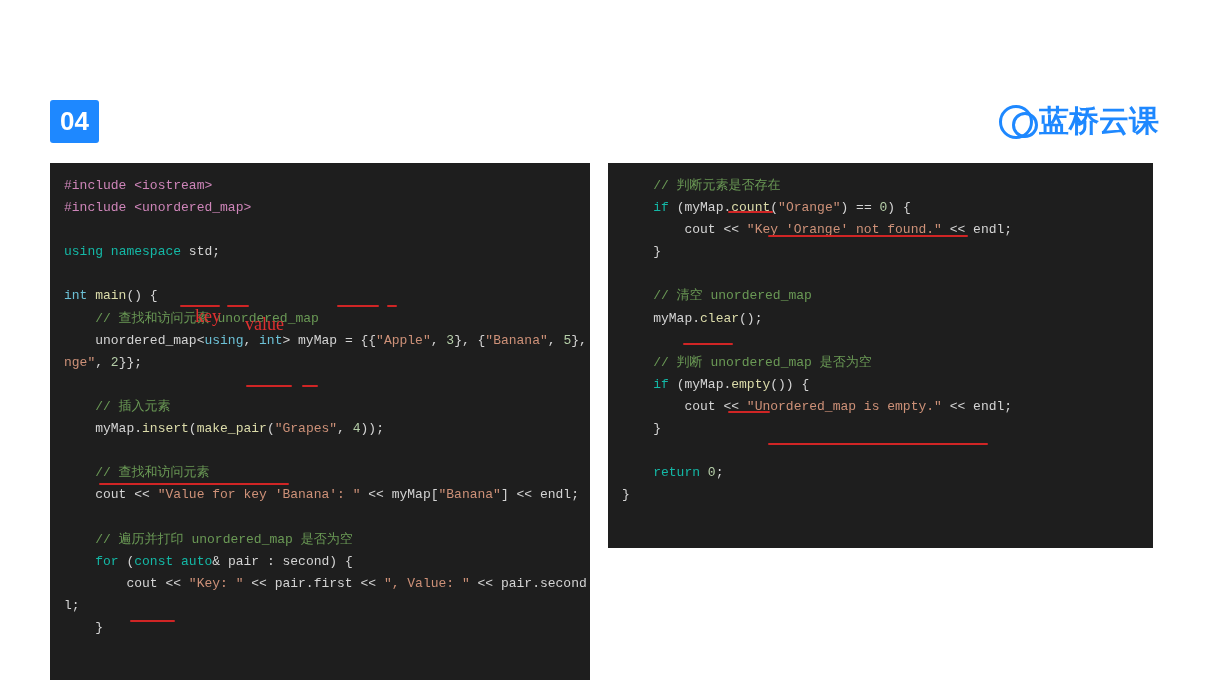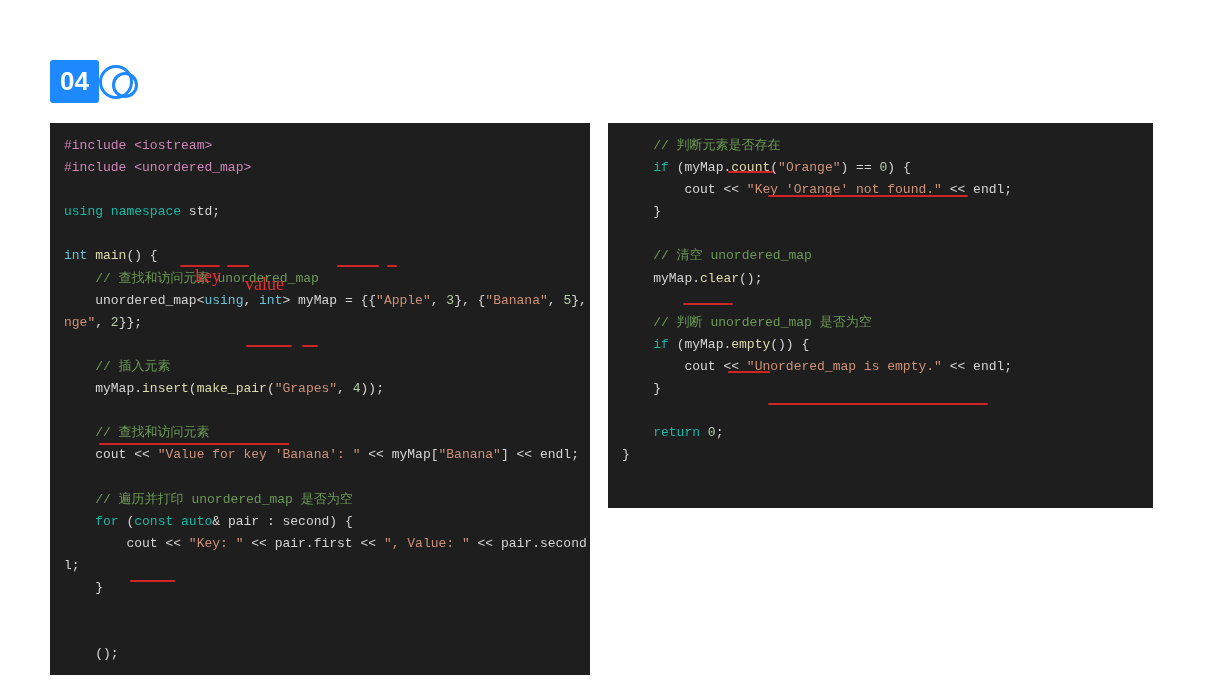--- a/index.html
+++ b/index.html
@@ -7,20 +7,22 @@
       width: 1209px;
       height: 680px;
       background: #fff;
       font-family: "Microsoft YaHei", "PingFang SC", sans-serif;
       position: relative;
     }
     .header {
       display: flex;
       align-items: center;
       padding: 60px 50px 20px 50px;
+      justify-content: space-between;
+      margin-top: 40px;
     }
     .header-left {
       display: flex;
       align-items: center;
       gap: 18px;
     }
     .chapter-badge {
       background: #1e88ff;
       color: #fff;
       font-weight: bold;
@@ -97,20 +99,21 @@
   </style>
 </head>
 <body>
 
 <div class="header">
   <div class="header-left">
     <div class="chapter-badge">04</div>
   </div>
   <div class="brand">
     <span class="brand-icon"></span>
+    <span>蓝桥云课</span>
   </div>
 </div>
 
 <div class="content">
 
   <div class="code-block code-left"><span class="inc">#include</span> <span class="inc">&lt;iostream&gt;</span>
 <span class="inc">#include</span> <span class="inc">&lt;unordered_map&gt;</span>
 
 <span class="kw">using</span> <span class="kw">namespace</span> <span>std;</span>
 

